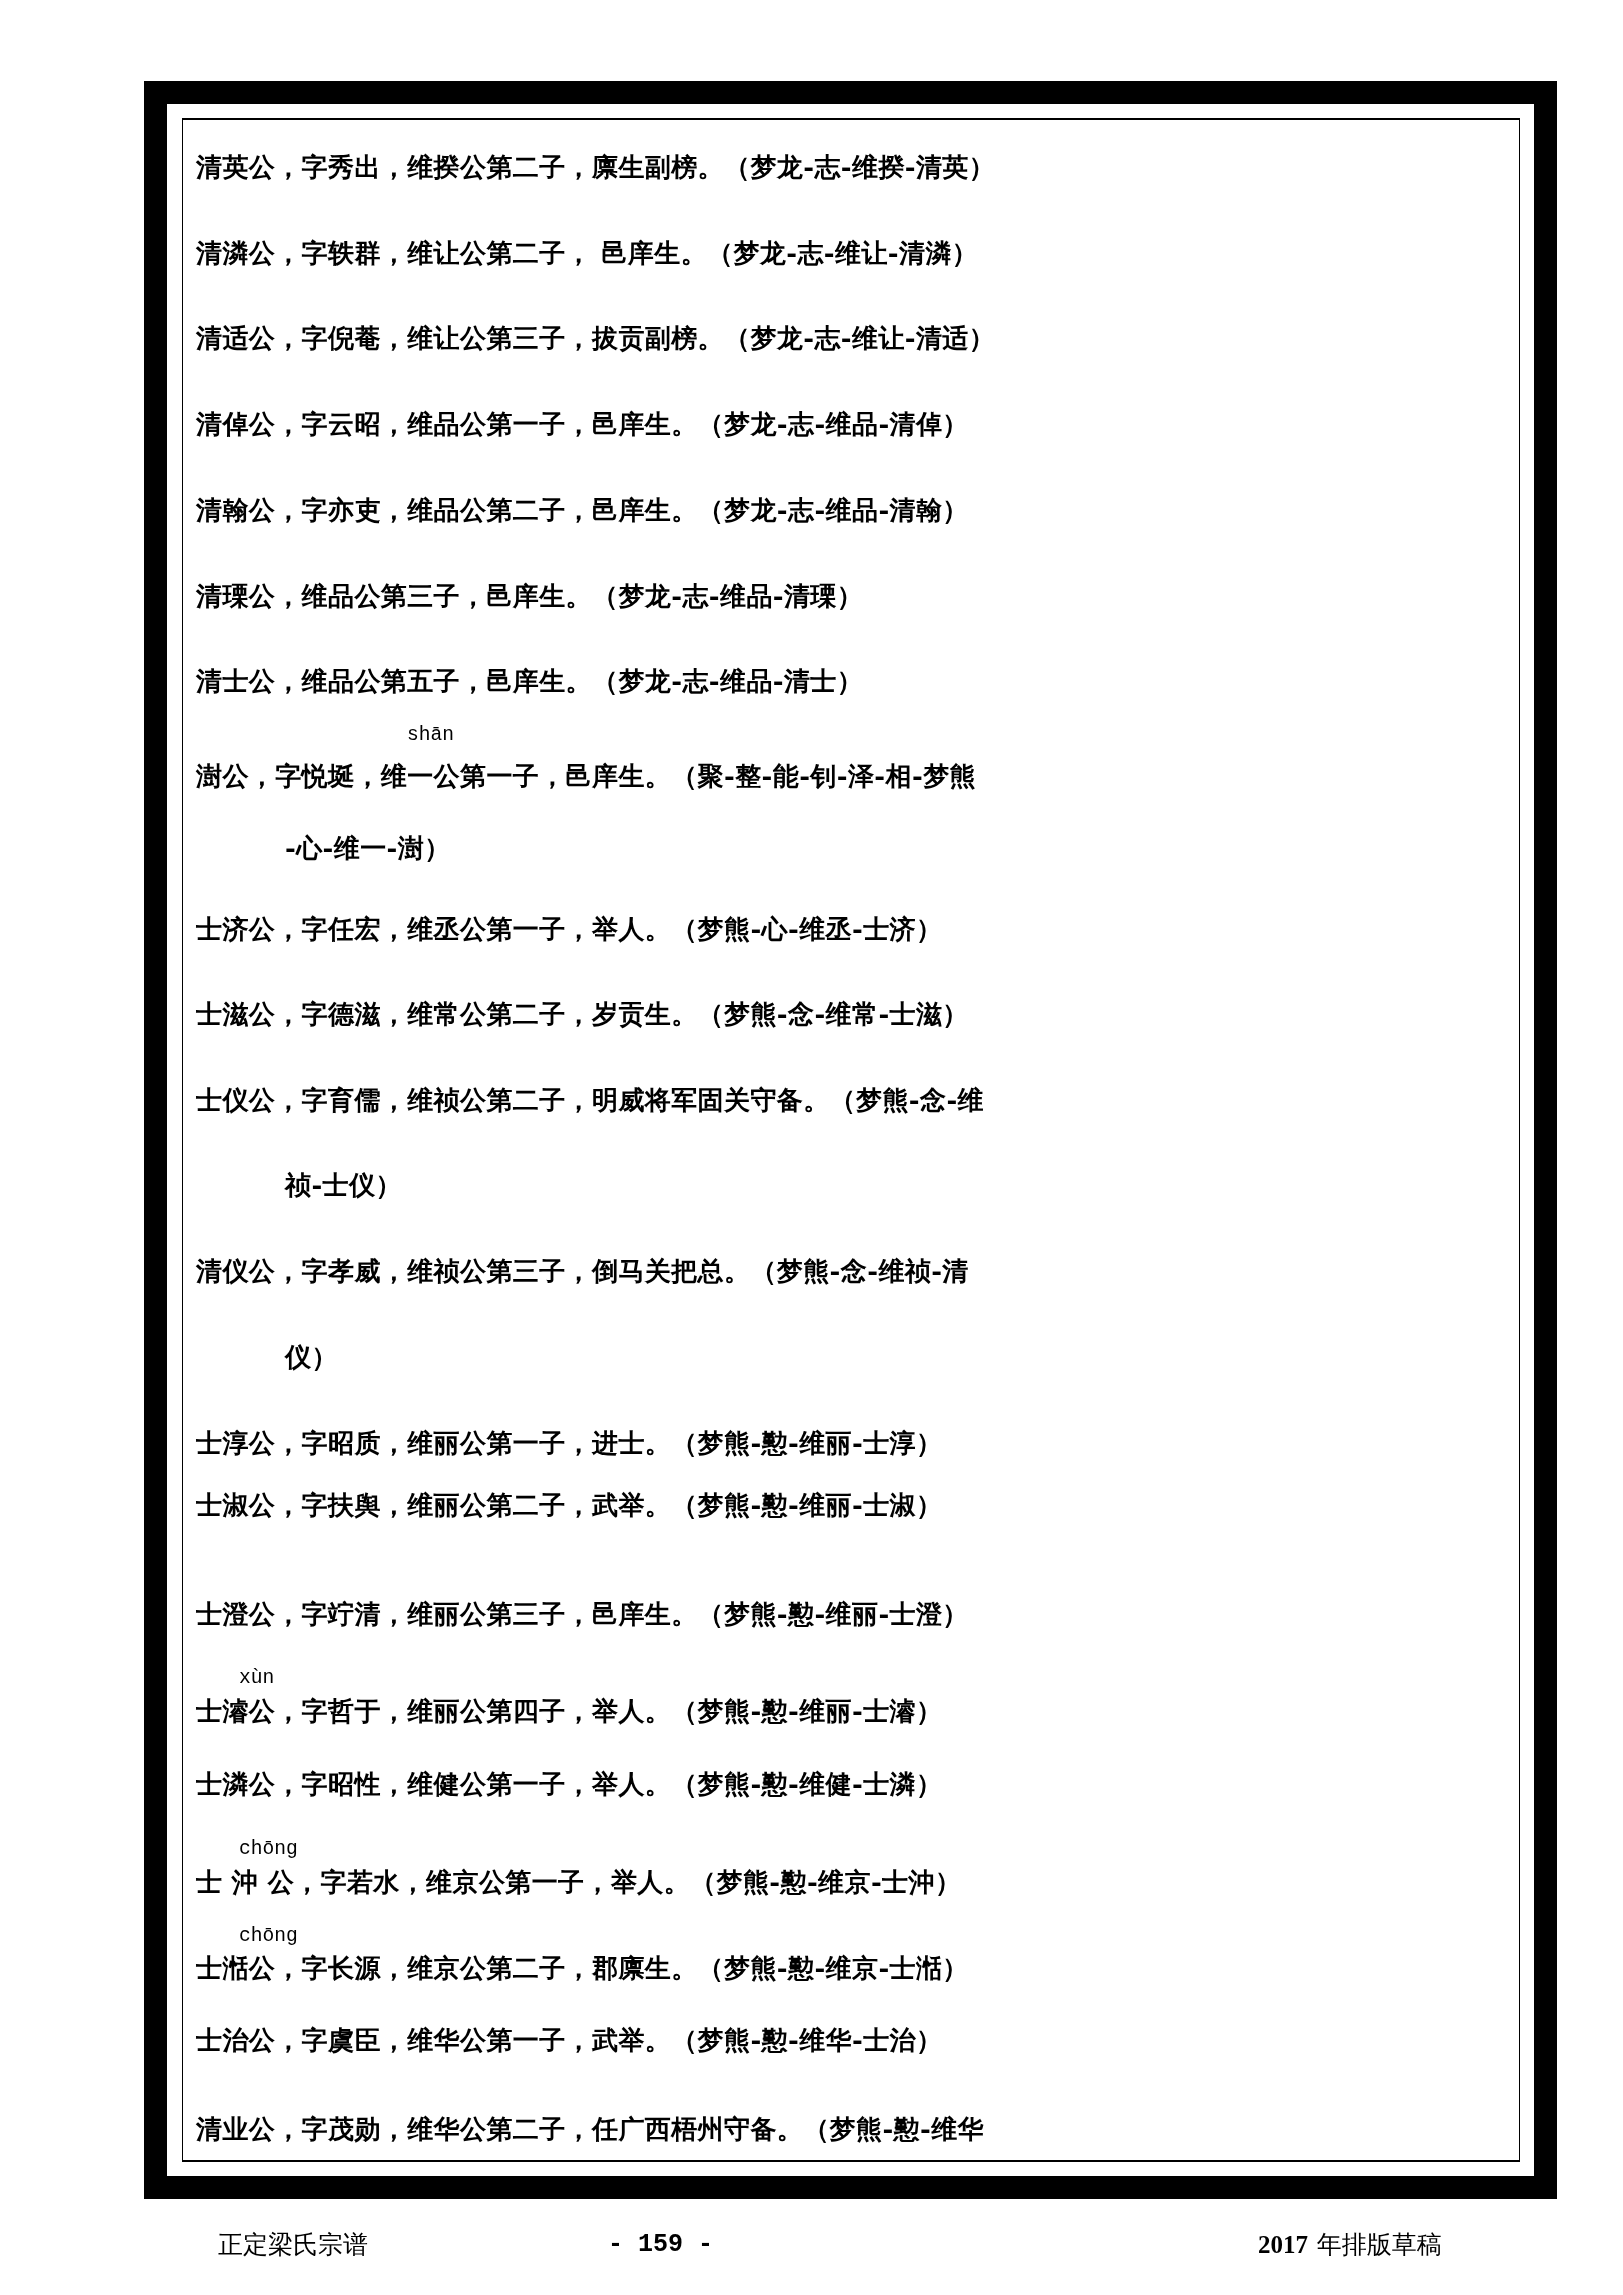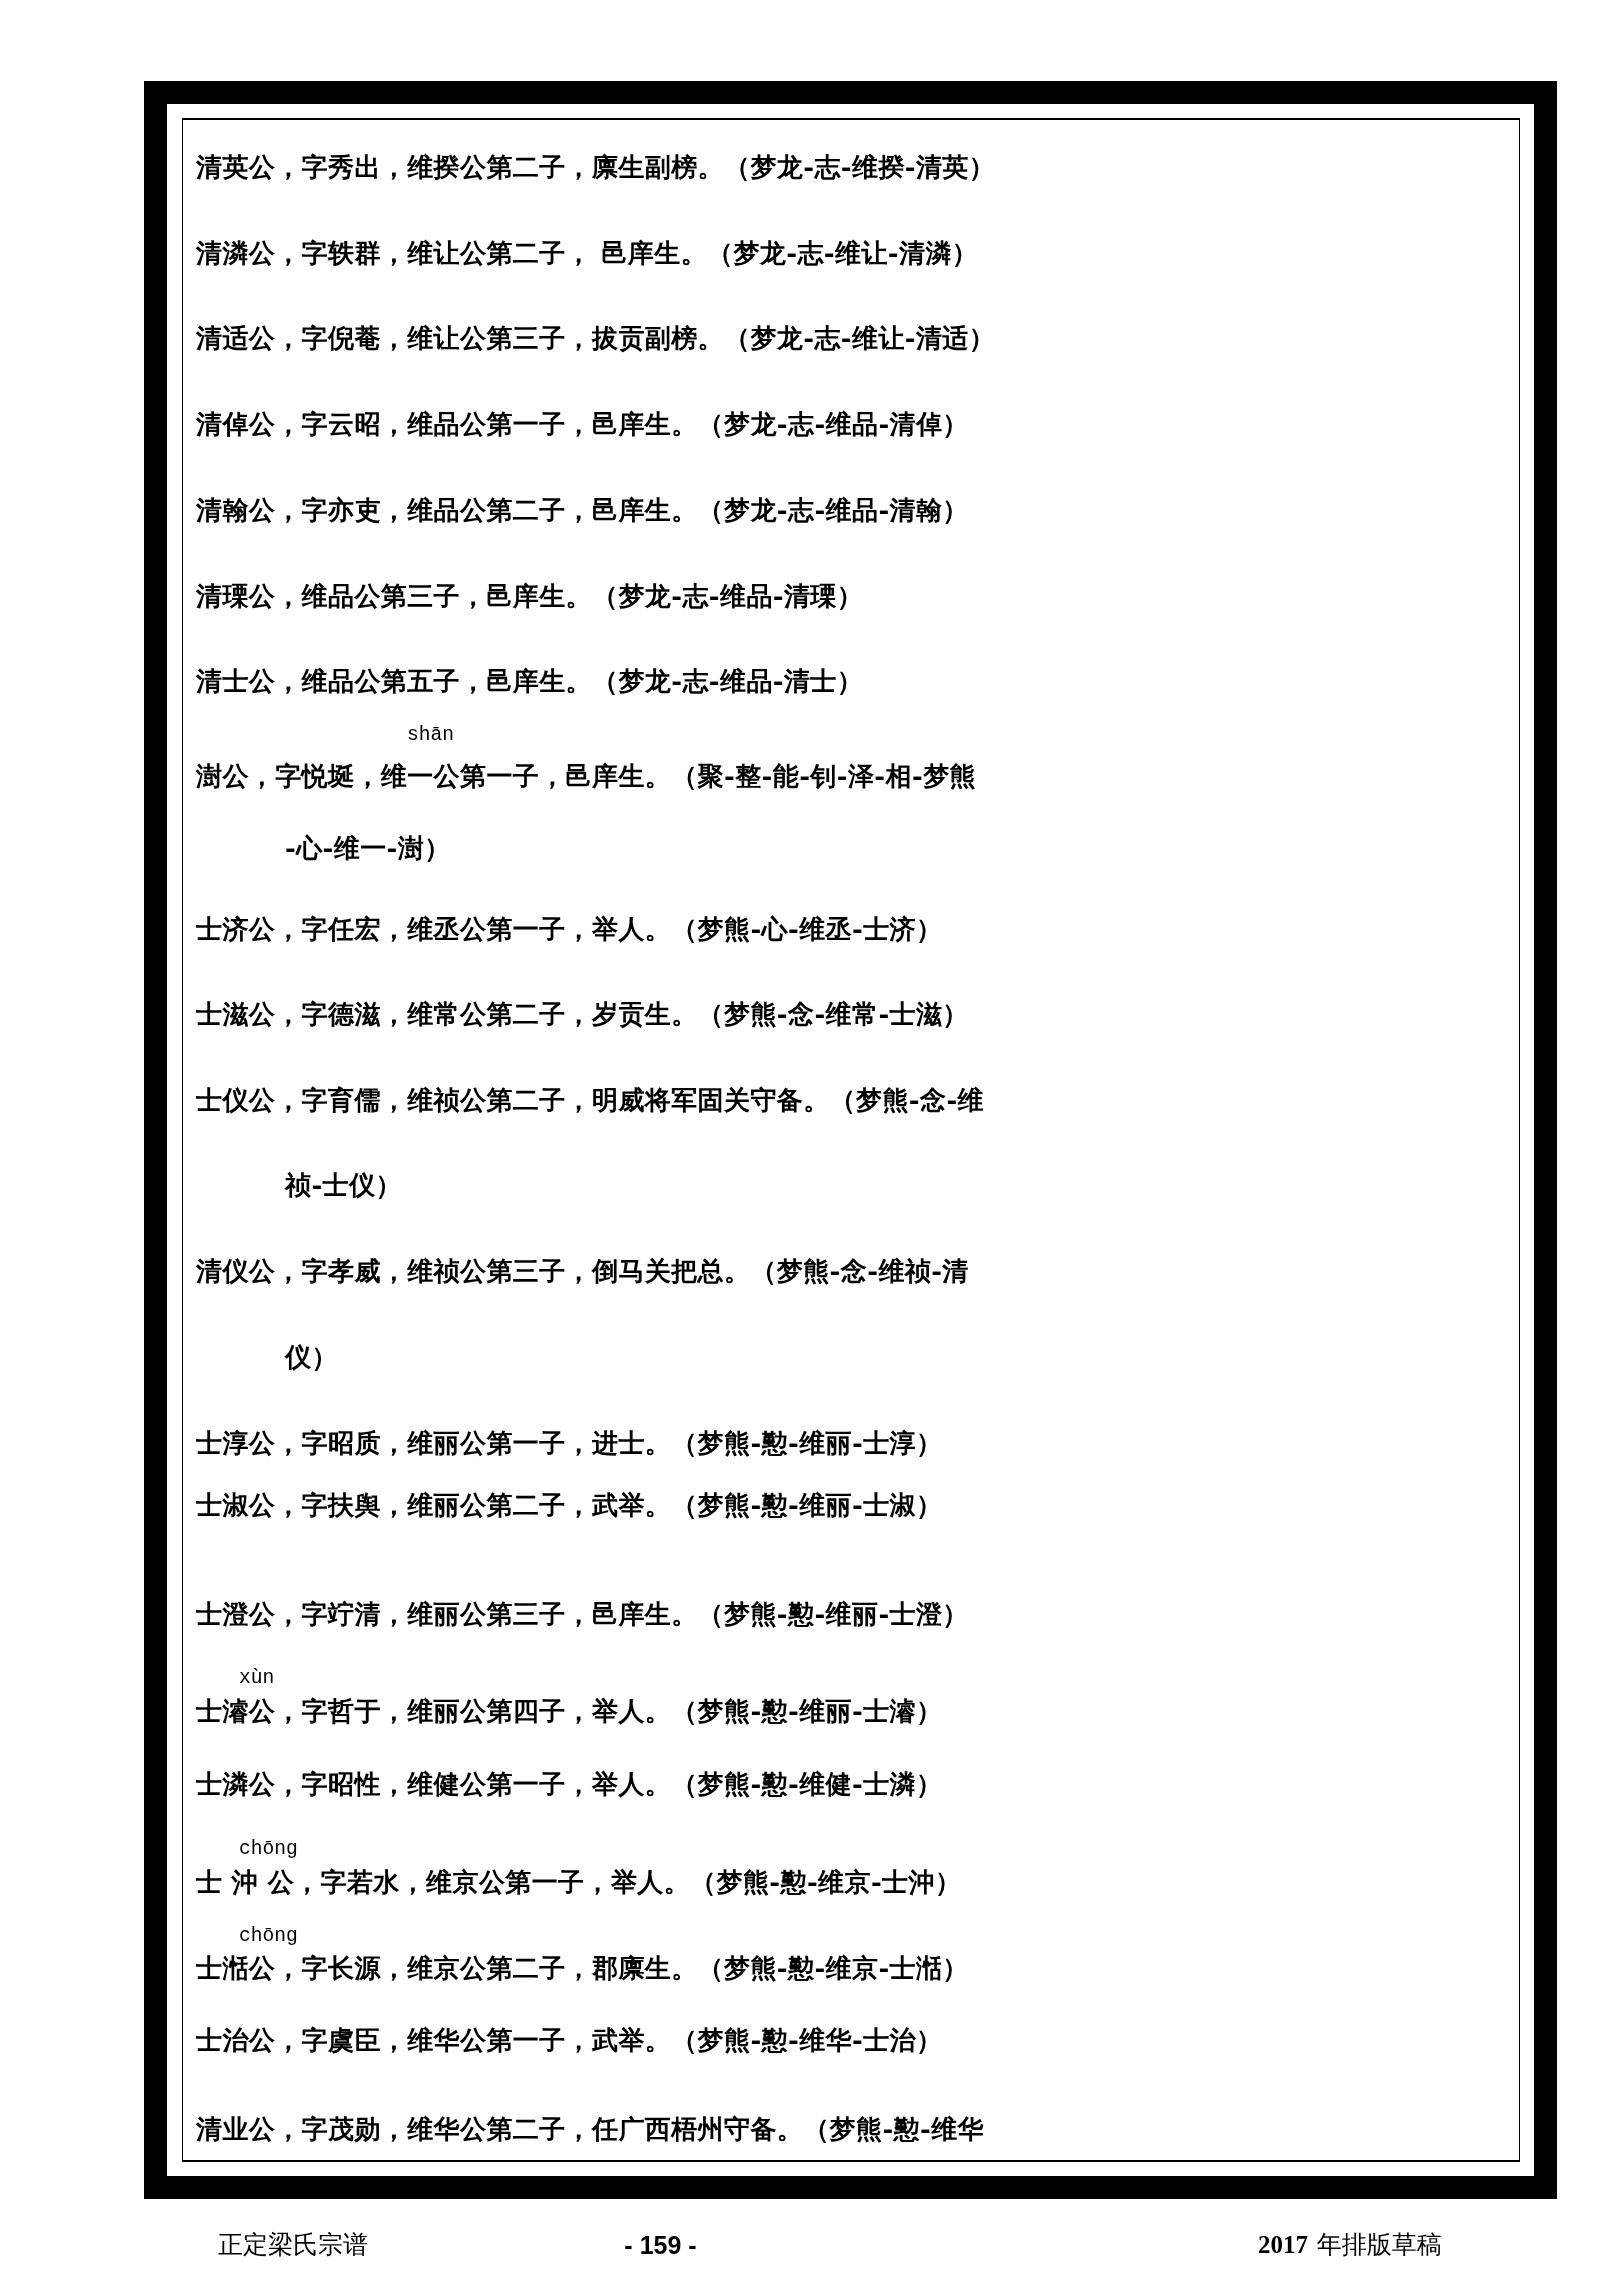--- a/index.html
+++ b/index.html
@@ -9,21 +9,21 @@
                    box-sizing: border-box; border: 23px solid #000; background: #fff; }
     .inner-frame { position: absolute; left: 182px; top: 118px; width: 1338px; height: 2044px;
                    box-sizing: border-box; border: 1.6px solid #000; border-top-width: 2.5px; border-bottom-width: 2.5px; }
     .line { position: absolute; left: 196px; white-space: nowrap; font-size: 26px; line-height: 46px;
             font-weight: bold; letter-spacing: 0.4px; }
     .line.cont { left: 285px; }
     .ruby { position: absolute; font-size: 19.6px; line-height: 21px; font-weight: normal;
             font-family: Liberation Mono, monospace; white-space: nowrap; }
     .footer { position: absolute; top: 2222px; font-size: 25px; line-height: 46px; white-space: nowrap; }
     .footer.left { left: 218px; font-weight: normal; }
-    .footer.center { left: 0; width: 1321px; text-align: center; font-weight: bold; font-family: Liberation Sans, sans-serif; }
+    .footer.center { left: 0; width: 1321px; text-align: center; font-weight: bold; font-family: Liberation Mono, monospace; }
     .footer.right { left: 1258px; font-weight: bold; }
     .footer.right .yr { font-family: "Liberation Serif", serif; }
     .footer.right .rest { font-weight: normal; }
   </style>
 </head>
 <body>
 
 <div class="outer-frame"></div>
 <div class="inner-frame"></div>
 

